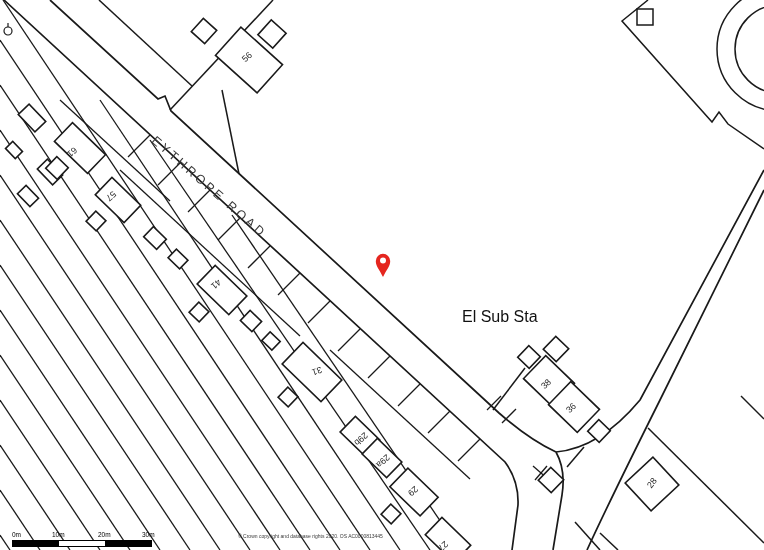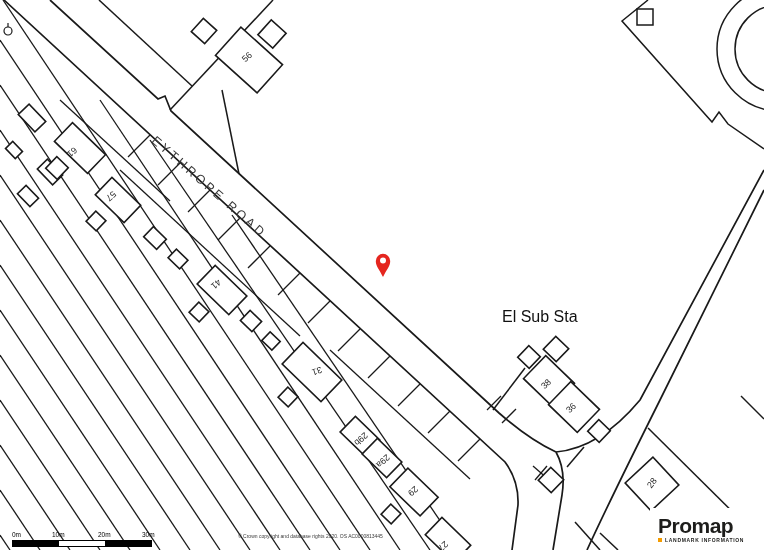--- a/index.html
+++ b/index.html
@@ -4,21 +4,21 @@
 <style>
   html,body{margin:0;padding:0;}
   body{width:764px;height:550px;overflow:hidden;background:#ffffff;
        font-family:"Liberation Sans", sans-serif;}
   #stage{position:relative;width:764px;height:550px;background:#fff;}
   #map-svg{position:absolute;left:0;top:0;}
   .lbl{position:absolute;color:#2a2a2a;font-size:9px;white-space:nowrap;
        transform:translate(-50%,-50%);}
   .road-name{position:absolute;color:#3a3a3a;font-size:12.5px;letter-spacing:3px;
        white-space:nowrap;transform:translate(-50%,-50%) rotate(41deg);}
-  .substa{position:absolute;color:#111;font-size:16px;white-space:nowrap;margin-left:40px;}
+  .substa{position:absolute;color:#111;font-size:16px;white-space:nowrap;}
   
   .scalebar{position:absolute;left:12px;top:531px;width:140px;}
   .scale-labels{position:relative;height:8px;font-size:6.5px;color:#000;}
   .scale-labels span{position:absolute;top:0;}
   .scale-strip{margin-top:1px;height:5px;border:1px solid #000;display:flex;}
   .scale-strip .seg{height:100%;}
   
   .copyright{position:absolute;left:238px;top:533px;font-size:5px;color:#3a3a3a;
        white-space:nowrap;}
   
@@ -255,21 +255,14 @@
     </div>
     <div class="scale-strip">
       <div class="seg" style="width:46px;background:#000;"></div>
       <div class="seg" style="width:46px;background:#fff;"></div>
       <div class="seg" style="width:46px;background:#000;"></div>
     </div>
   </div>
 
   <div class="copyright">© Crown copyright and database rights 2020. OS AC0000813445</div>
 
-  <div class="brandbox">
-    <div class="brandname">Promap</div>
-    <div class="brandtag">
-      <span class="sq"></span>
-      <span class="tx">LANDMARK INFORMATION</span>
-    </div>
-  </div>
 
 </div>
 
 </body></html>

